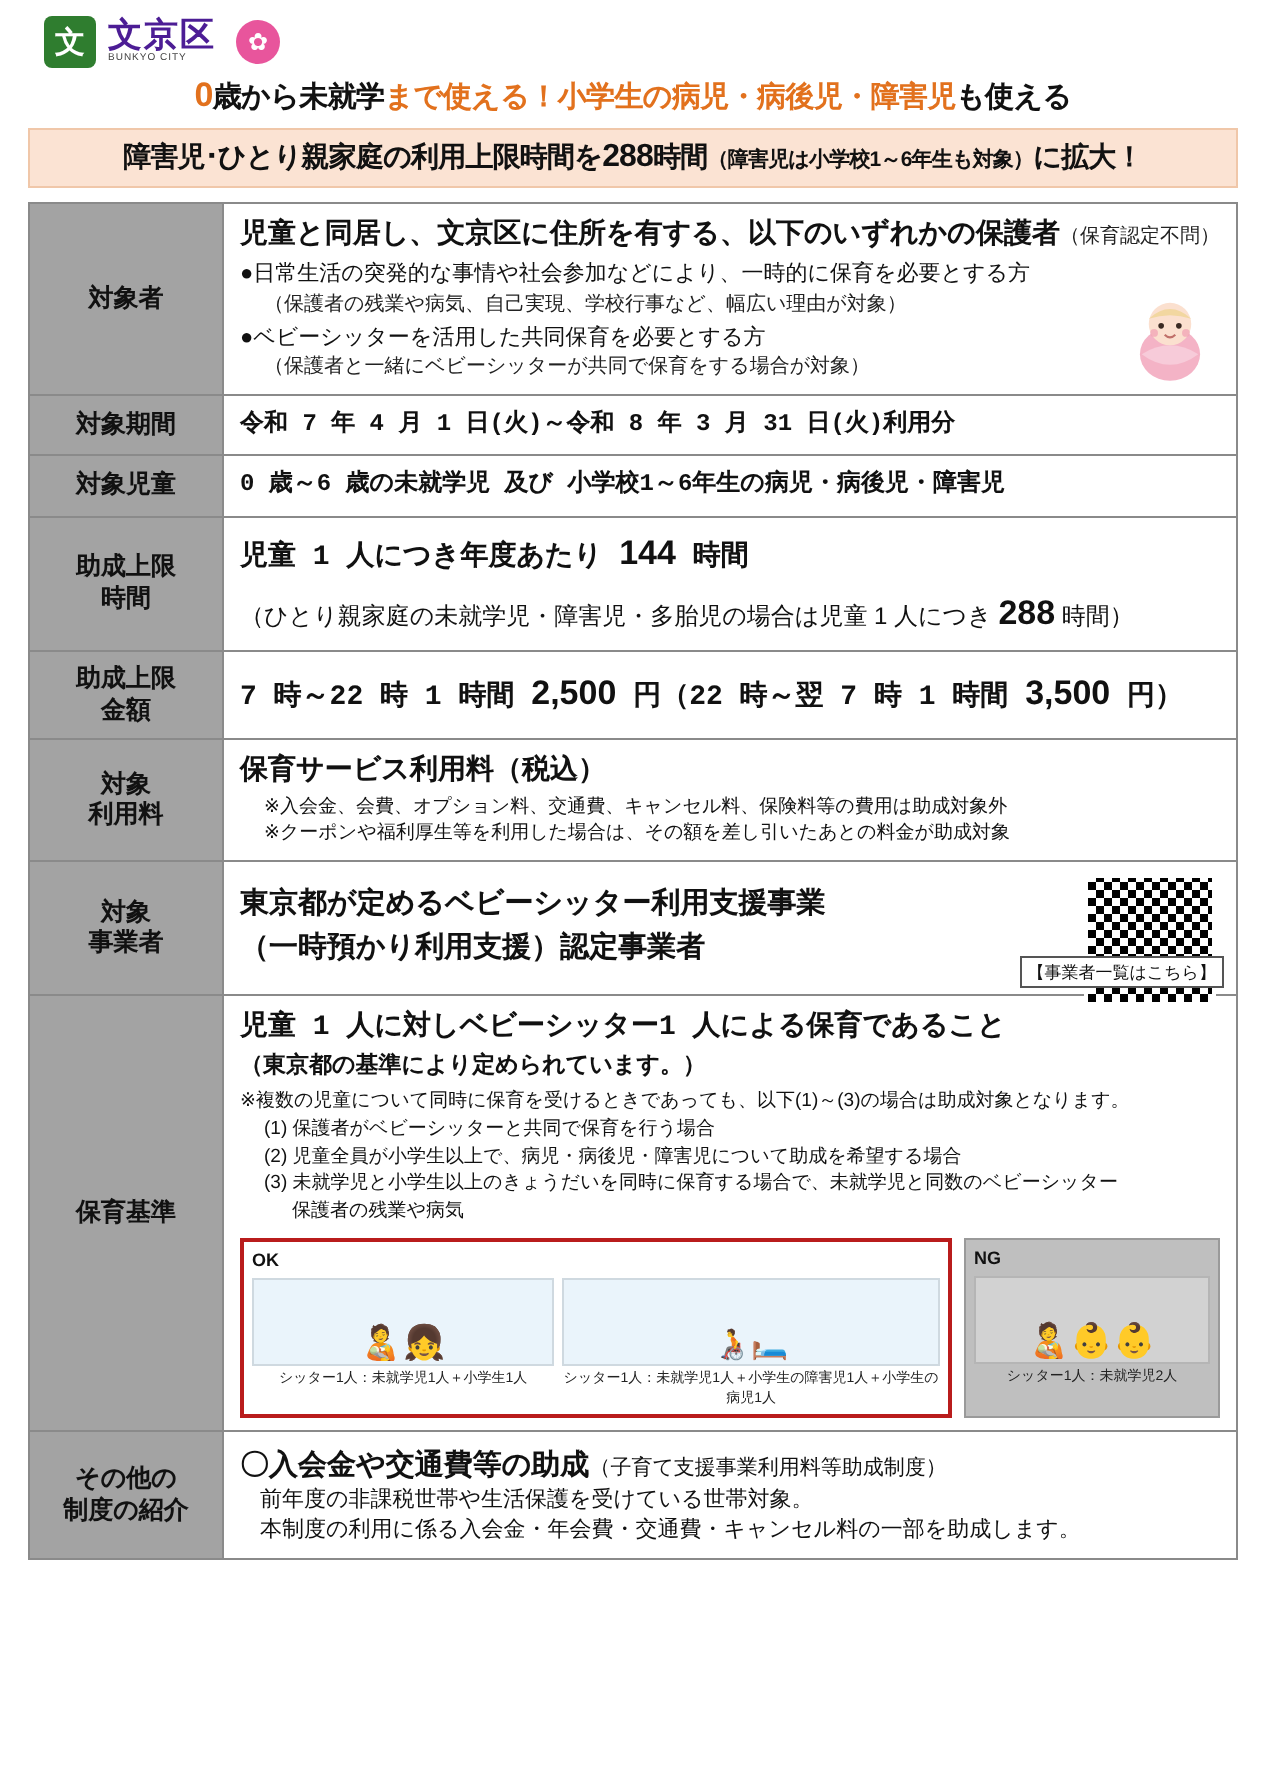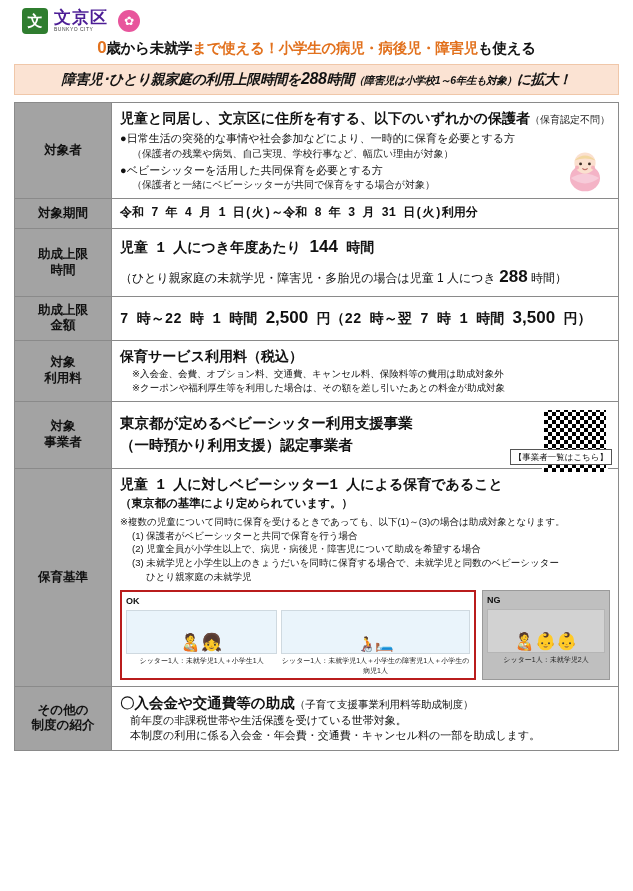--- a/index.html
+++ b/index.html
@@ -37,21 +37,20 @@
   .title-wrap{position:relative;text-align:center;margin-top:0px;}
   .maintitle{
     font-size:31px;font-weight:bold;letter-spacing:-1px;color:#111;
     font-family:"DejaVu Sans","Liberation Sans",sans-serif;
     text-shadow:0 0 1px #000;
   }
   .subbar{
     margin:6px 14px 7px 14px;background:#fbe3d3;border:1px solid #f0c7a9;
     padding:5px 8px;text-align:center;font-size:14px;font-weight:bold;color:#111;
     letter-spacing:-.4px;
-    font-style:italic;
   }
   .subbar .small{font-size:10.5px;font-weight:bold;}
   .subbar .num{font-size:16px;}
 
   
   table.main{
     border-collapse:collapse;width:605px;margin:0 auto;
     table-layout:fixed;
   }
   table.main td{
@@ -148,20 +147,24 @@
           <path d="M27 23 q3 3 6 0" stroke="#c0706a" stroke-width="1.2" fill="none"></path>
         </svg>
       </td>
     </tr>
 
     <tr>
       <td class="lbl">対象期間</td>
       <td class="val big">令和 7 年 4 月 1 日(火)～令和 8 年 3 月 31 日(火)利用分</td>
     </tr>
 
+    <tr>
+      <td class="lbl">対象児童</td>
+      <td class="val big">0 歳～6 歳の未就学児 及び 小学校1～6年生の病児・病後児・障害児</td>
+    </tr>
 
     <tr>
       <td class="lbl">
         <div>助成上限</div>
         <div>時間</div>
       </td>
       <td class="val">
         <div>
           <span class="big">児童 1 人につき年度あたり </span><span class="num-l">144</span><span class="big"> 時間</span>
         </div>
@@ -208,21 +211,21 @@
 
     <tr>
       <td class="lbl">保育基準</td>
       <td class="val">
         <div class="big">児童 1 人に対しベビーシッター1 人による保育であること</div>
         <div style="font-size:11.5px;font-weight:bold">（東京都の基準により定められています。）</div>
         <div class="note" style="margin-top:3px">※複数の児童について同時に保育を受けるときであっても、以下(1)～(3)の場合は助成対象となります。</div>
         <div class="note indent">(1) 保護者がベビーシッターと共同で保育を行う場合</div>
         <div class="note indent">(2) 児童全員が小学生以上で、病児・病後児・障害児について助成を希望する場合</div>
         <div class="note indent">(3) 未就学児と小学生以上のきょうだいを同時に保育する場合で、未就学児と同数のベビーシッター</div>
-        <div class="note" style="padding-left:26px">ひとり親家庭の未就学児</div>
+        <div class="note" style="padding-left:26px">保護者の残業や病気</div>
 
         <div class="pics">
           <div class="pic-ok">
             <div class="pic-tag">OK</div>
             <div class="pic-row">
               <div style="flex:1">
                 <div class="pic-cell">
                   <div class="fig">🧑‍🍼👧</div>
                 </div>
                 <div class="cap">シッター1人：未就学児1人＋小学生1人</div>

